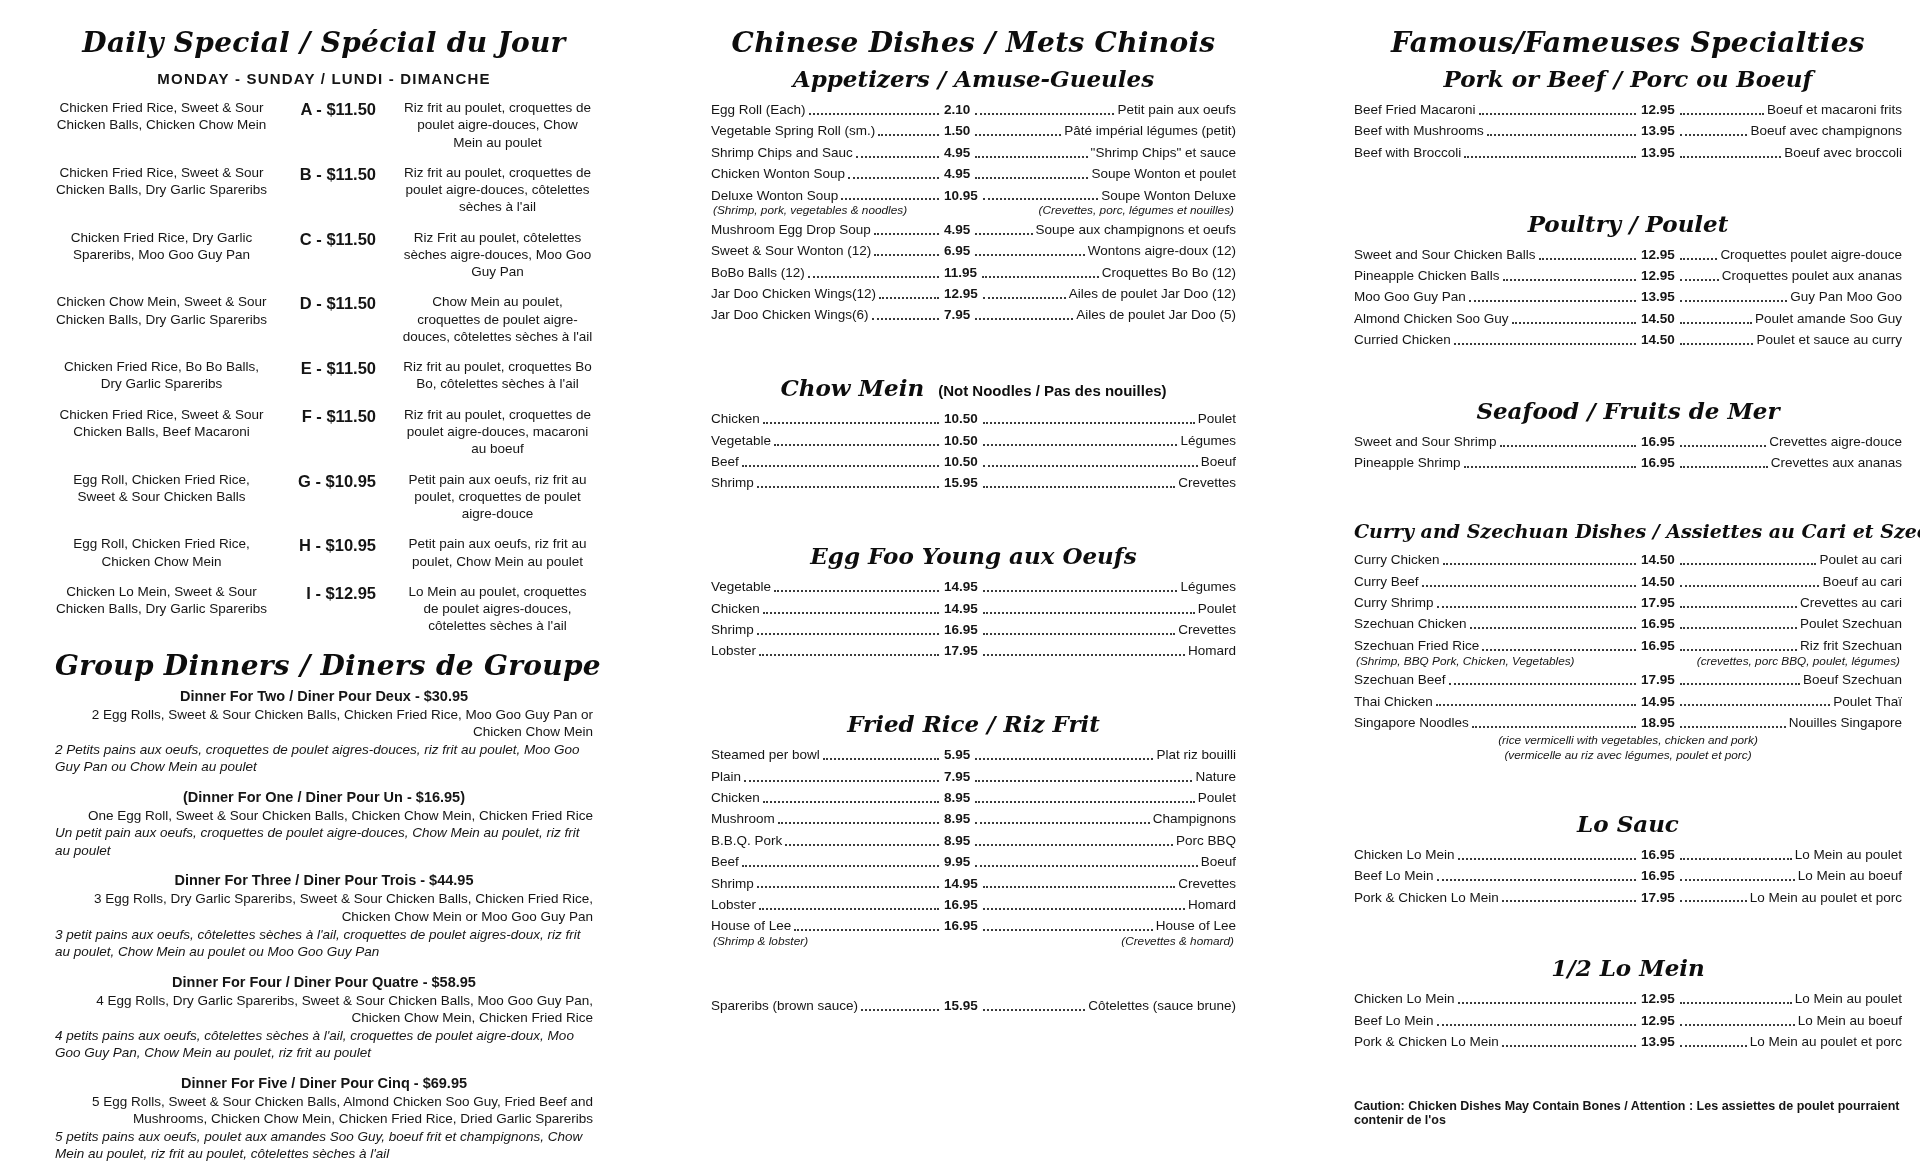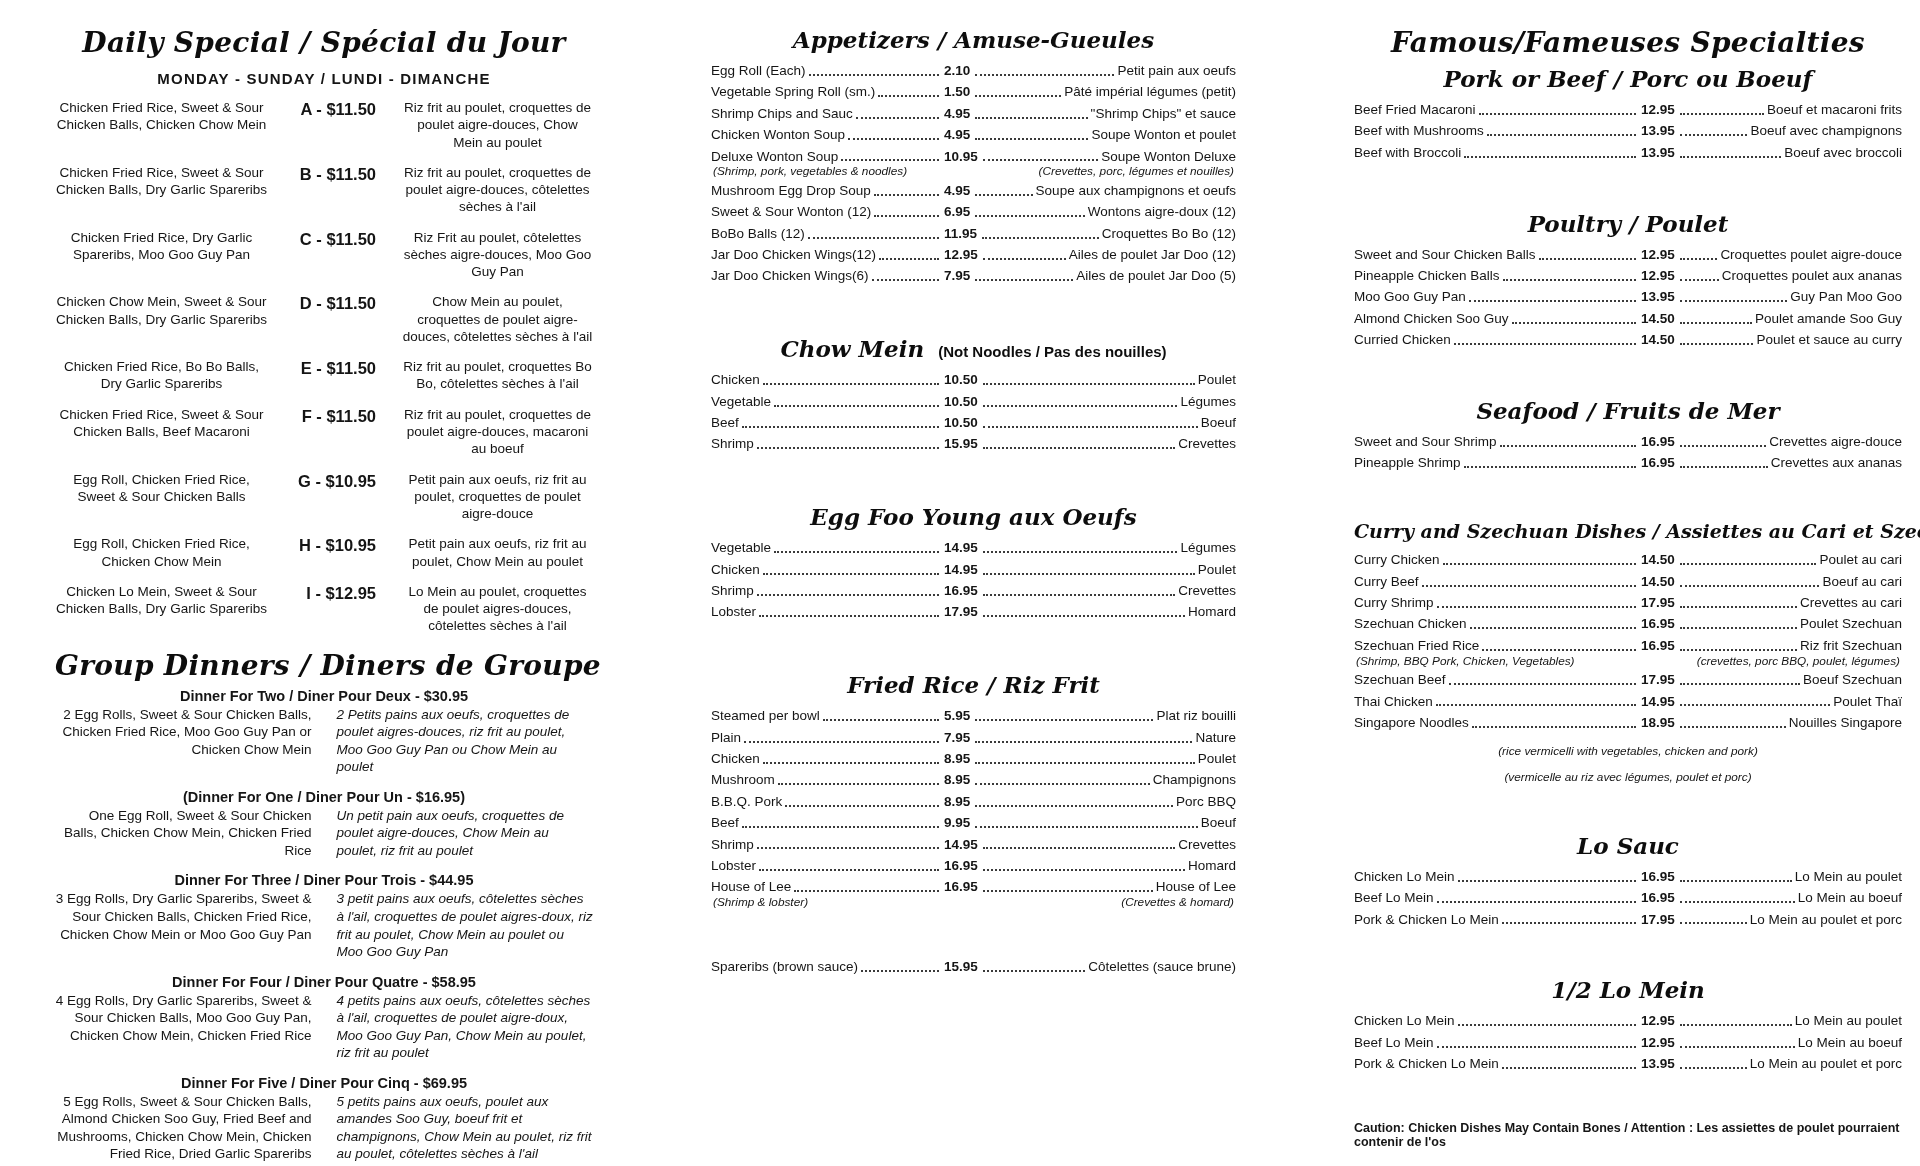--- a/index.html
+++ b/index.html
@@ -48,38 +48,38 @@
     column-gap: 26px; margin-bottom: 13px; line-height: 1.28;
   }
   .sp-en { text-align: center; }
   .sp-code { font-weight: 700; font-size: 16.5px; text-align: right; white-space: nowrap; }
   .sp-fr { text-align: center; }
 
   
   .group-title { margin-top: 14px; }
   .dinner { margin-bottom: 13px; }
   .dinner-heading { text-align: center; font-weight: 700; font-size: 14.5px; margin-bottom: 2px; }
-  .dinner-body { display: grid; grid-template-columns: 1fr 1fr; column-gap: 25px; line-height: 1.3; }
+  .dinner-body { display: grid; grid-template-columns: 1fr; column-gap: 25px; line-height: 1.3; }
   .dinner-en { text-align: right; }
   .dinner-fr { font-style: italic; }
   .caution1 { font-weight: 700; font-style: italic; font-size: 12.5px; margin-top: 14px; }
   .caution3 { font-weight: 700; font-size: 12.5px; margin-top: 26px; }
 
   
   .menu-section { margin-bottom: 50px; }
   .col3 .menu-section { margin-bottom: 48px; }
   .mrow { margin-bottom: 4.5px; }
   .mline { display: flex; align-items: flex-end; line-height: 1.25; }
   .mline .left { display: flex; align-items: flex-end; flex: 0 0 44%; }
   .col3 .mline .left { flex-basis: 52%; }
   .mline .en, .mline .fr { white-space: nowrap; }
   .mline .price { font-weight: 700; white-space: nowrap; padding: 0 2px; }
   .dots { flex: 1 1 auto; min-width: 12px; border-bottom: 2px dotted #3a3a3a; margin: 0 3px 4px 3px; }
   .mnote { display: flex; justify-content: space-between; font-style: italic; font-size: 11.8px; margin: -1px 2px 3px 2px; }
-  .note-center { text-align: center; font-style: italic; font-size: 11.8px; margin-top: 12px; }
+  .note-center { text-align: center; font-style: italic; font-size: 11.8px; margin-top: 1px; }
 </style>
 </head>
 <body>
 
 <div class="menu">
 
   <div class="col col1">
     <h1 class="script-title">Daily Special / Spécial du Jour</h1>
     <div class="weekline">MONDAY - SUNDAY / LUNDI - DIMANCHE</div>
 
@@ -179,20 +179,21 @@
       <div class="dinner-en">5 Egg Rolls, Sweet &amp; Sour Chicken Balls, Almond Chicken Soo Guy, Fried Beef and Mushrooms, Chicken Chow Mein, Chicken Fried Rice, Dried Garlic Spareribs</div>
       <div class="dinner-fr">5 petits pains aux oeufs, poulet aux amandes Soo Guy, boeuf frit et champignons, Chow Mein au poulet, riz frit au poulet, côtelettes sèches à l'ail</div>
     </div>
   </div>
 </div>
 
     <div class="caution1">Caution: Chicken Dishes May Contain Bones / Attention : Les assiettes de poulet pourraient contenir de l'os</div>
   </div>
 
   <div class="col col2">
+    <h1 class="script-title">Chinese Dishes / Mets Chinois</h1>
 
     <section class="menu-section">
       <h2 class="script-sub">
         <span>Appetizers / Amuse-Gueules</span>
       </h2>
       <div>
   <div class="mrow">
     <div class="mline">
       <span class="left">
         <span class="en">Egg Roll (Each)</span>

